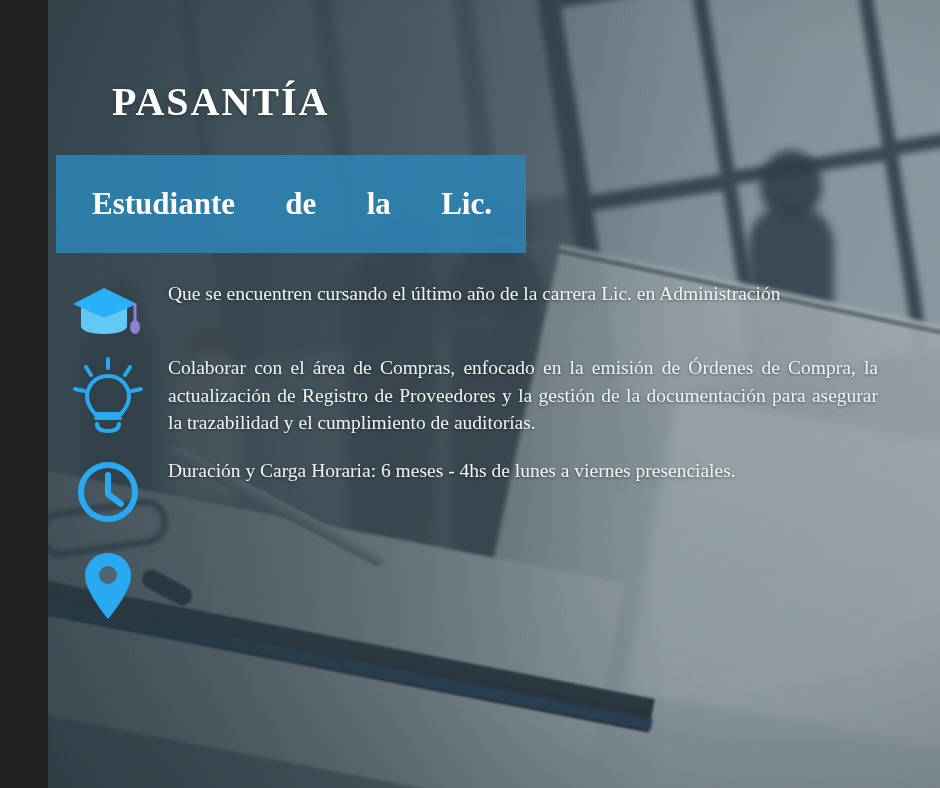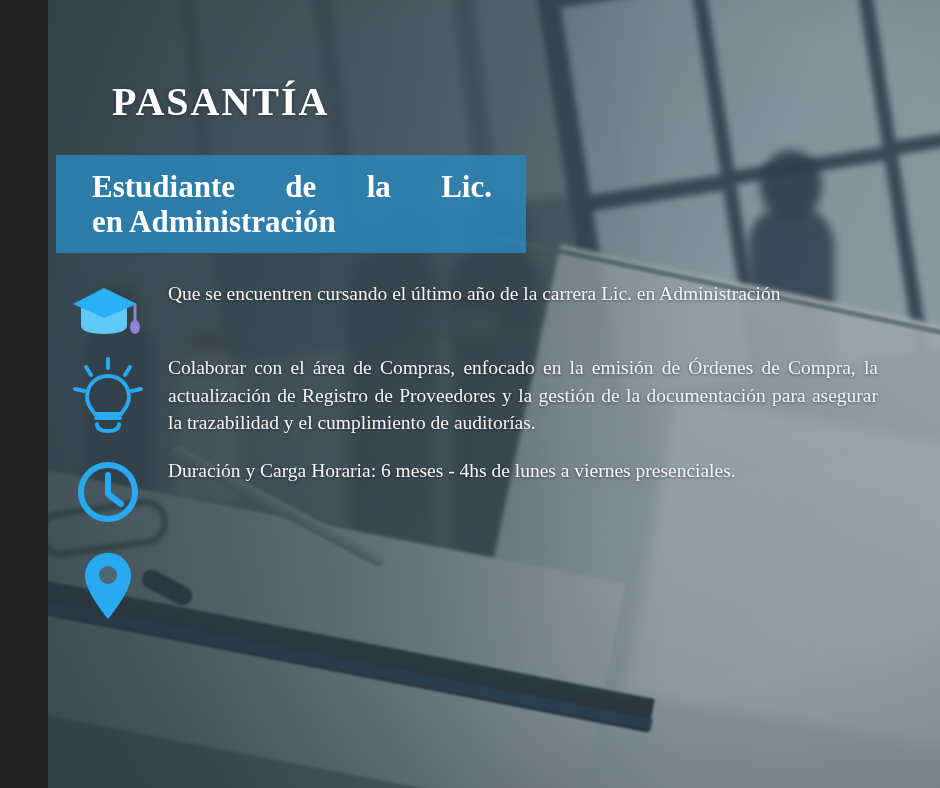--- a/index.html
+++ b/index.html
@@ -237,21 +237,20 @@
 
     <div class="title">PASANTÍA</div>
 
     <div class="subtitle-band">
       <div class="subtitle-line just">
         <span>Estudiante</span>
         <span>de</span>
         <span>la</span>
         <span>Lic.</span>
       </div>
-      <div class="subtitle-line">en Administración</div>
     </div>
 
     <div class="bullets">
 
       <div class="bullet b1">
         <div class="ico">
           <svg width="74" height="56" viewBox="0 0 74 56">
             <path d="M10 26 L10 44 C10 49 20 52 33 52 C46 52 56 49 56 44 L56 26 Z" fill="#62c8f5"></path>
             <path d="M33 6 L66 22 L33 36 L2 22 Z" fill="#29b0f5"></path>
             <path d="M64 22 L64 40" stroke="#8f7fd6" stroke-width="3" fill="none"></path>

